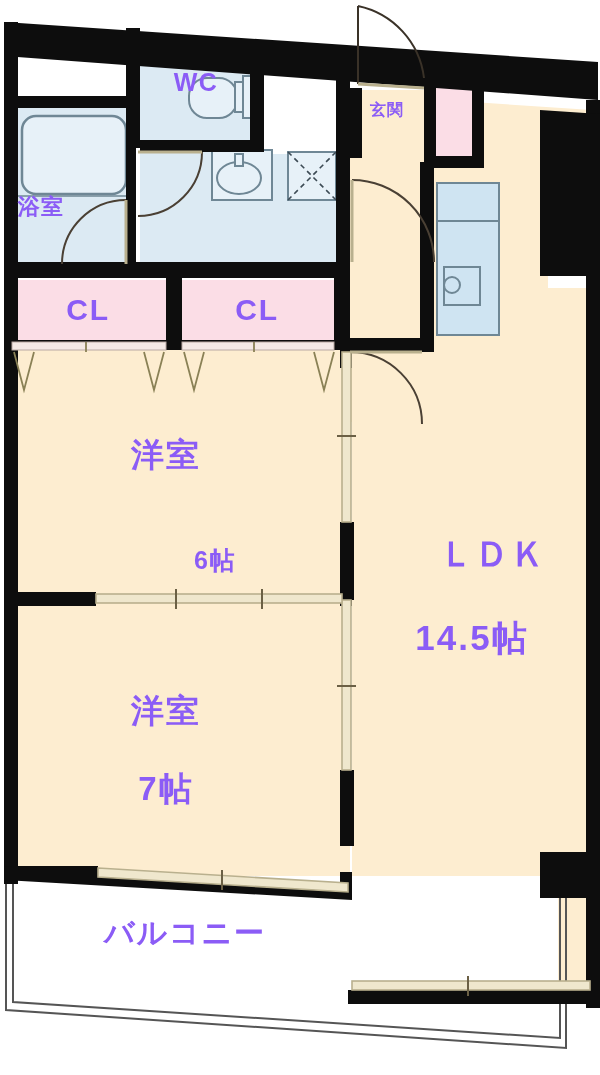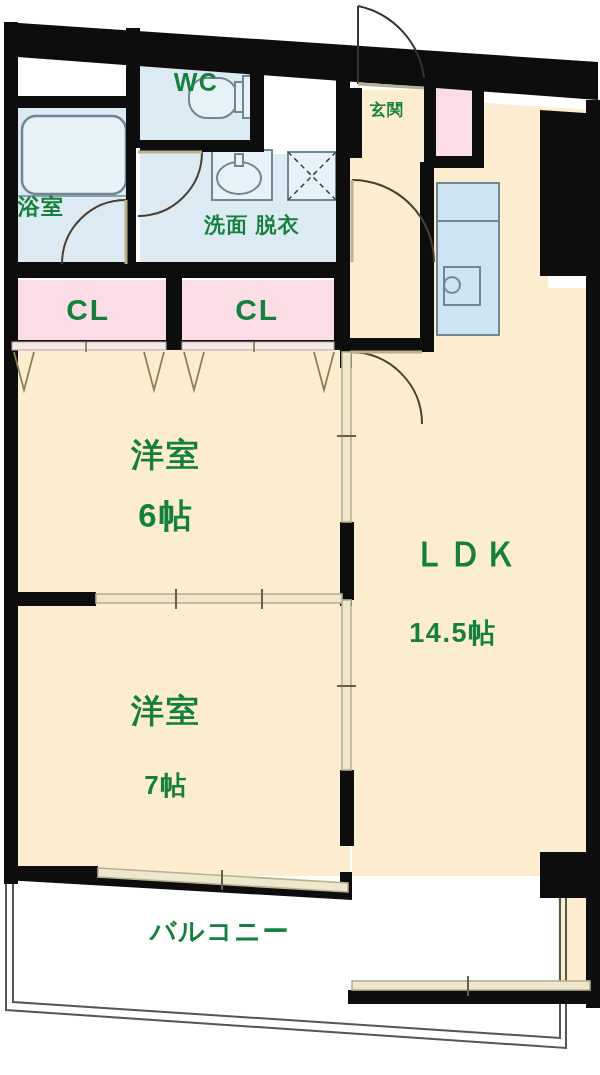--- a/index.html
+++ b/index.html
@@ -22,21 +22,21 @@
   svg.plan {
     position: absolute;
     left: 0;
     top: 0;
     width: 600px;
     height: 1075px;
     display: block;
   }
   .lbl {
     position: absolute;
-    color: #15803d;
+    color: #8b5cf6;
     font-weight: bold;
     white-space: nowrap;
     line-height: 1;
     letter-spacing: 0.06em;
     text-align: center;
     user-select: none;
   }
 </style>
 </head>
 <body>
@@ -236,32 +236,31 @@
         <line x1="350" y1="352" x2="422" y2="352" stroke="#b9b08e" stroke-width="3"></line>
       </g>
     </g>
 
   </svg>
 
   <div class="lbl" style="left:168px; top:70px; width:56px; font-size:25px;">WC</div>
 
   <div class="lbl" style="left:10px; top:196px; width:62px; font-size:22px;">浴室</div>
 
-  <div class="lbl" style="left:188px; top:214px; width:128px; font-size:21px;">洗面 脱衣</div>
 
   <div class="lbl" style="left:357px; top:102px; width:60px; font-size:16px;">玄関</div>
 
   <div class="lbl" style="left:53px; top:295px; width:70px; font-size:30px;">CL</div>
 
   <div class="lbl" style="left:222px; top:295px; width:70px; font-size:30px;">CL</div>
 
   <div class="lbl" style="left:96px; top:438px; width:140px; font-size:33px;">洋室</div>
-  <div class="lbl" style="left:96px; top:499px; width:140px; font-size:33px;">6帖</div>
+  <div class="lbl" style="left:96px; top:548px; width:140px; font-size:25px;text-align:right;">6帖</div>
 
   <div class="lbl" style="left:96px; top:694px; width:140px; font-size:33px;">洋室</div>
-  <div class="lbl" style="left:96px; top:772px; width:140px; font-size:26px;">7帖</div>
-
-  <div class="lbl" style="left:386px; top:536px; width:160px; font-size:35px; letter-spacing:0.02em;">ＬＤＫ</div>
-  <div class="lbl" style="left:373px; top:620px; width:160px; font-size:27px;">14.5帖</div>
-
-  <div class="lbl" style="left:80px; top:918px; width:210px; font-size:26px;text-align:right;">バルコニー</div>
+  <div class="lbl" style="left:96px; top:772px; width:140px; font-size:33px;">7帖</div>
+
+  <div class="lbl" style="left:386px; top:536px; width:160px; font-size:35px; letter-spacing:0.02em;text-align:right;">ＬＤＫ</div>
+  <div class="lbl" style="left:392px; top:620px; width:160px; font-size:35px;">14.5帖</div>
+
+  <div class="lbl" style="left:80px; top:918px; width:210px; font-size:30px;">バルコニー</div>
 
 </div>
 
 </body></html>

